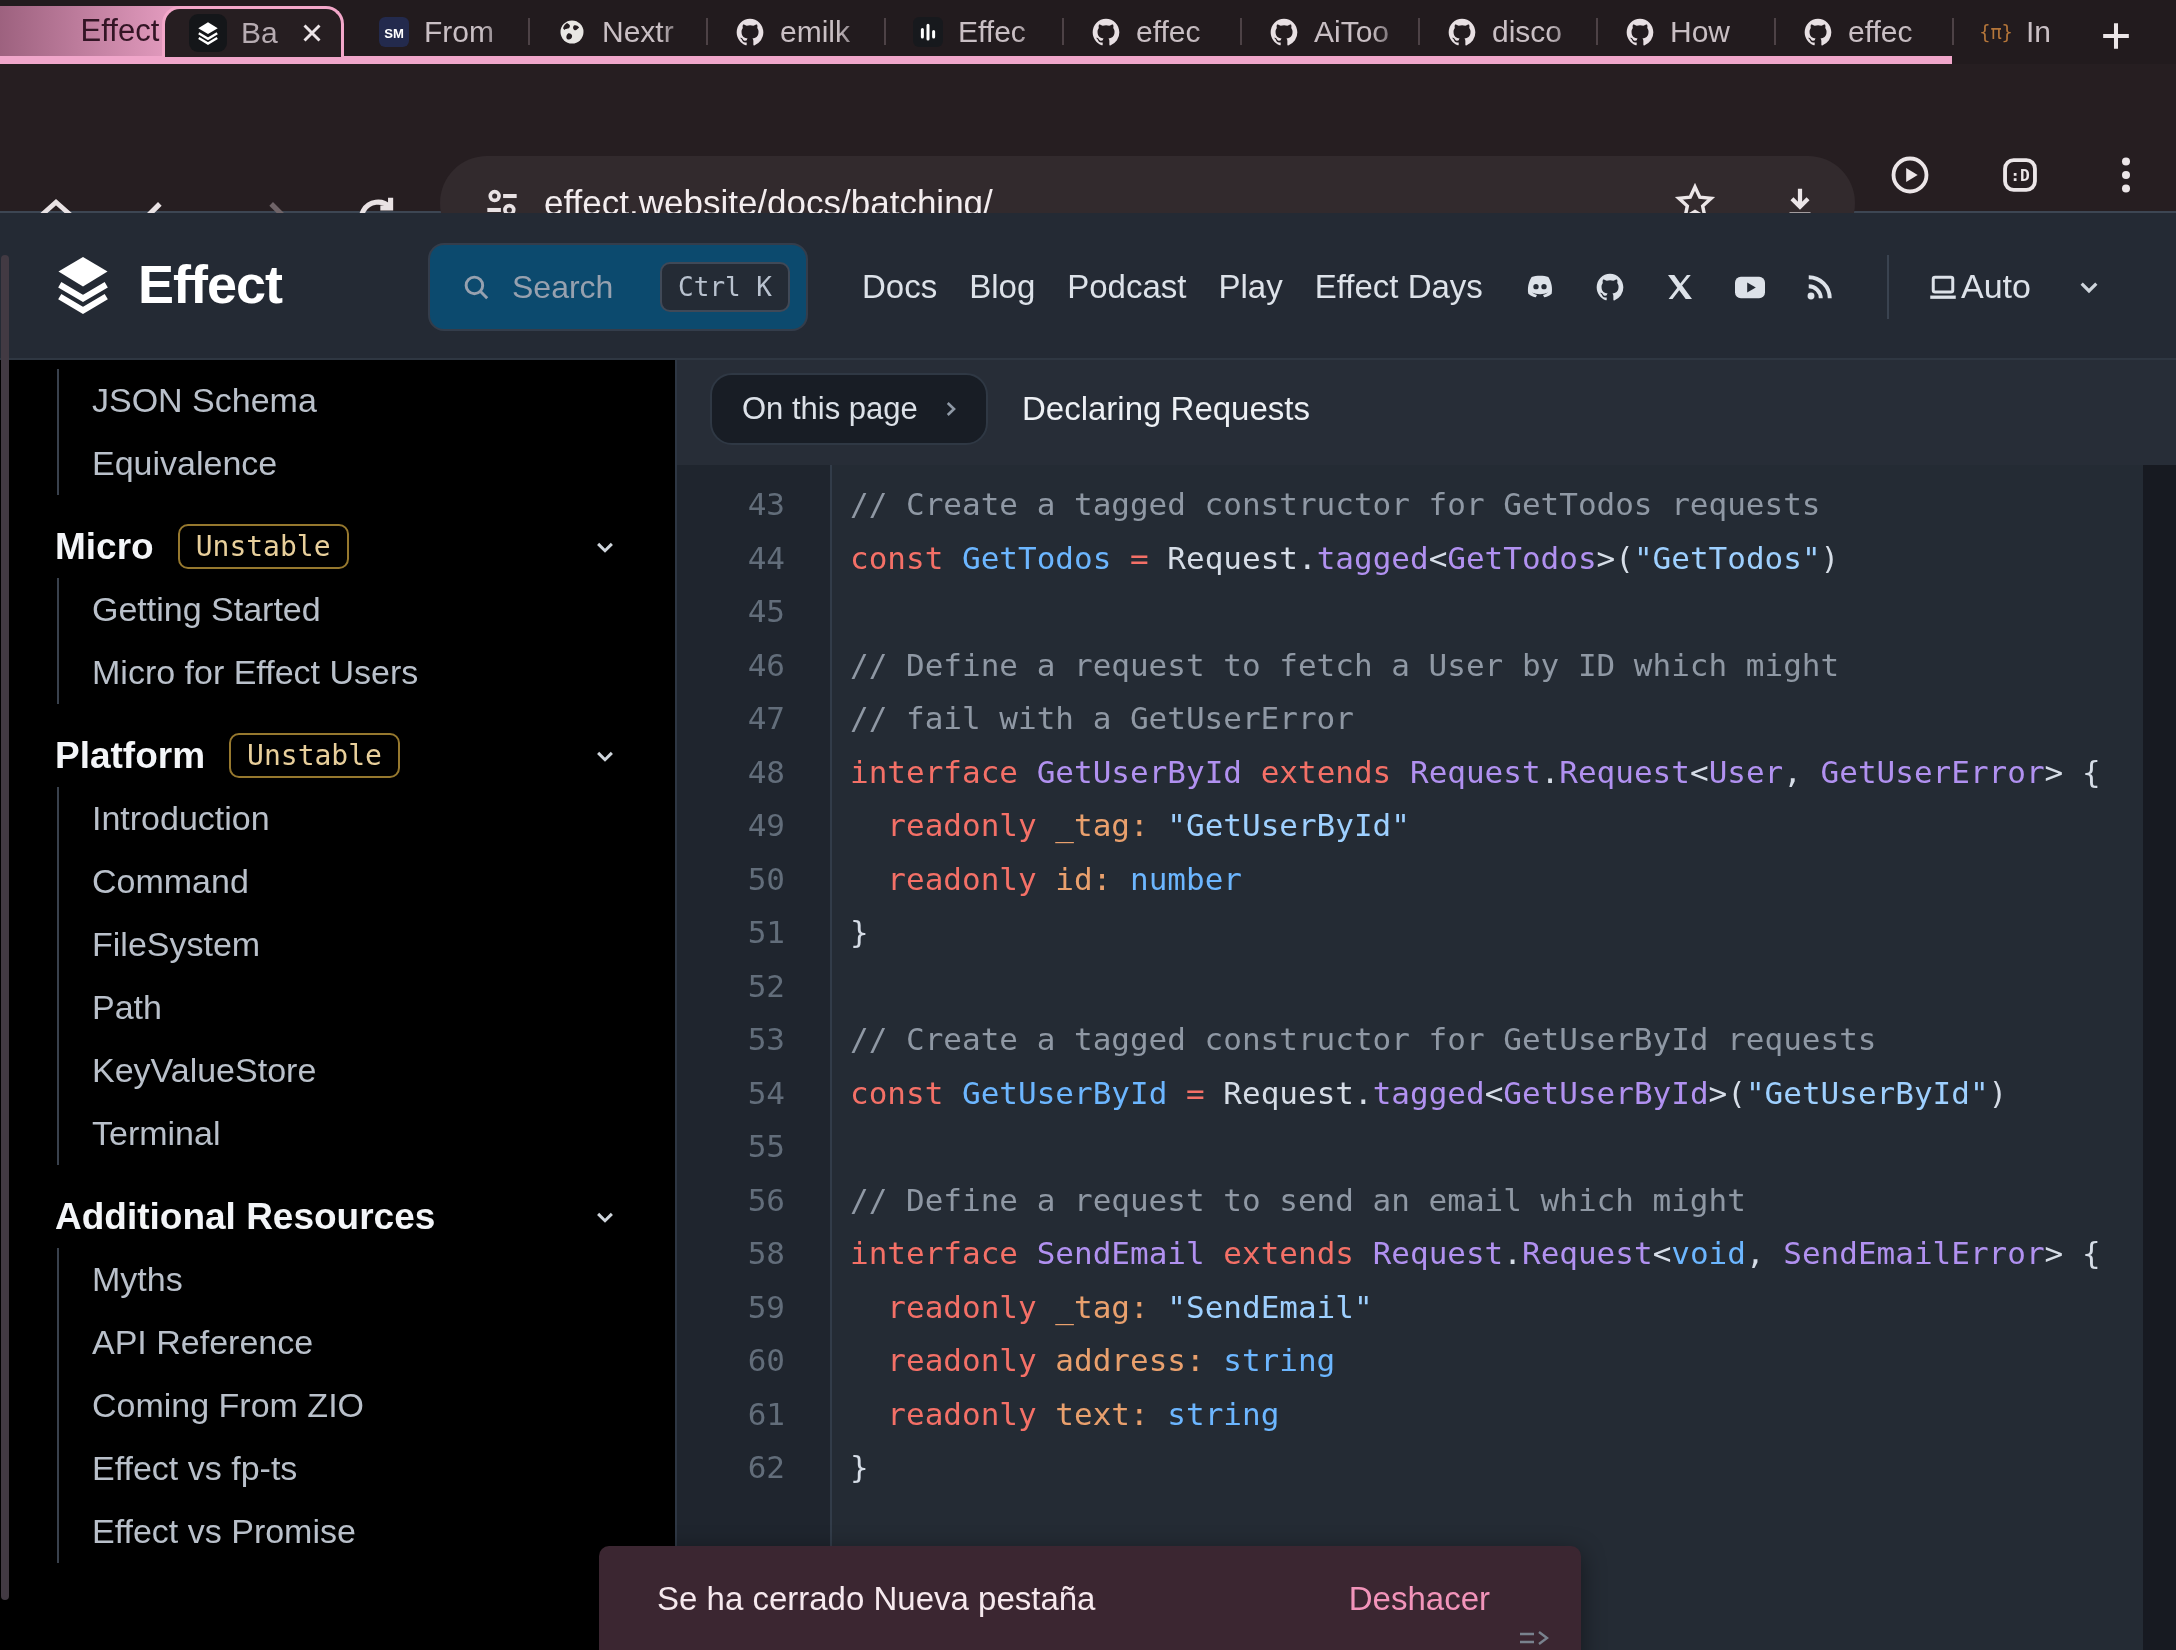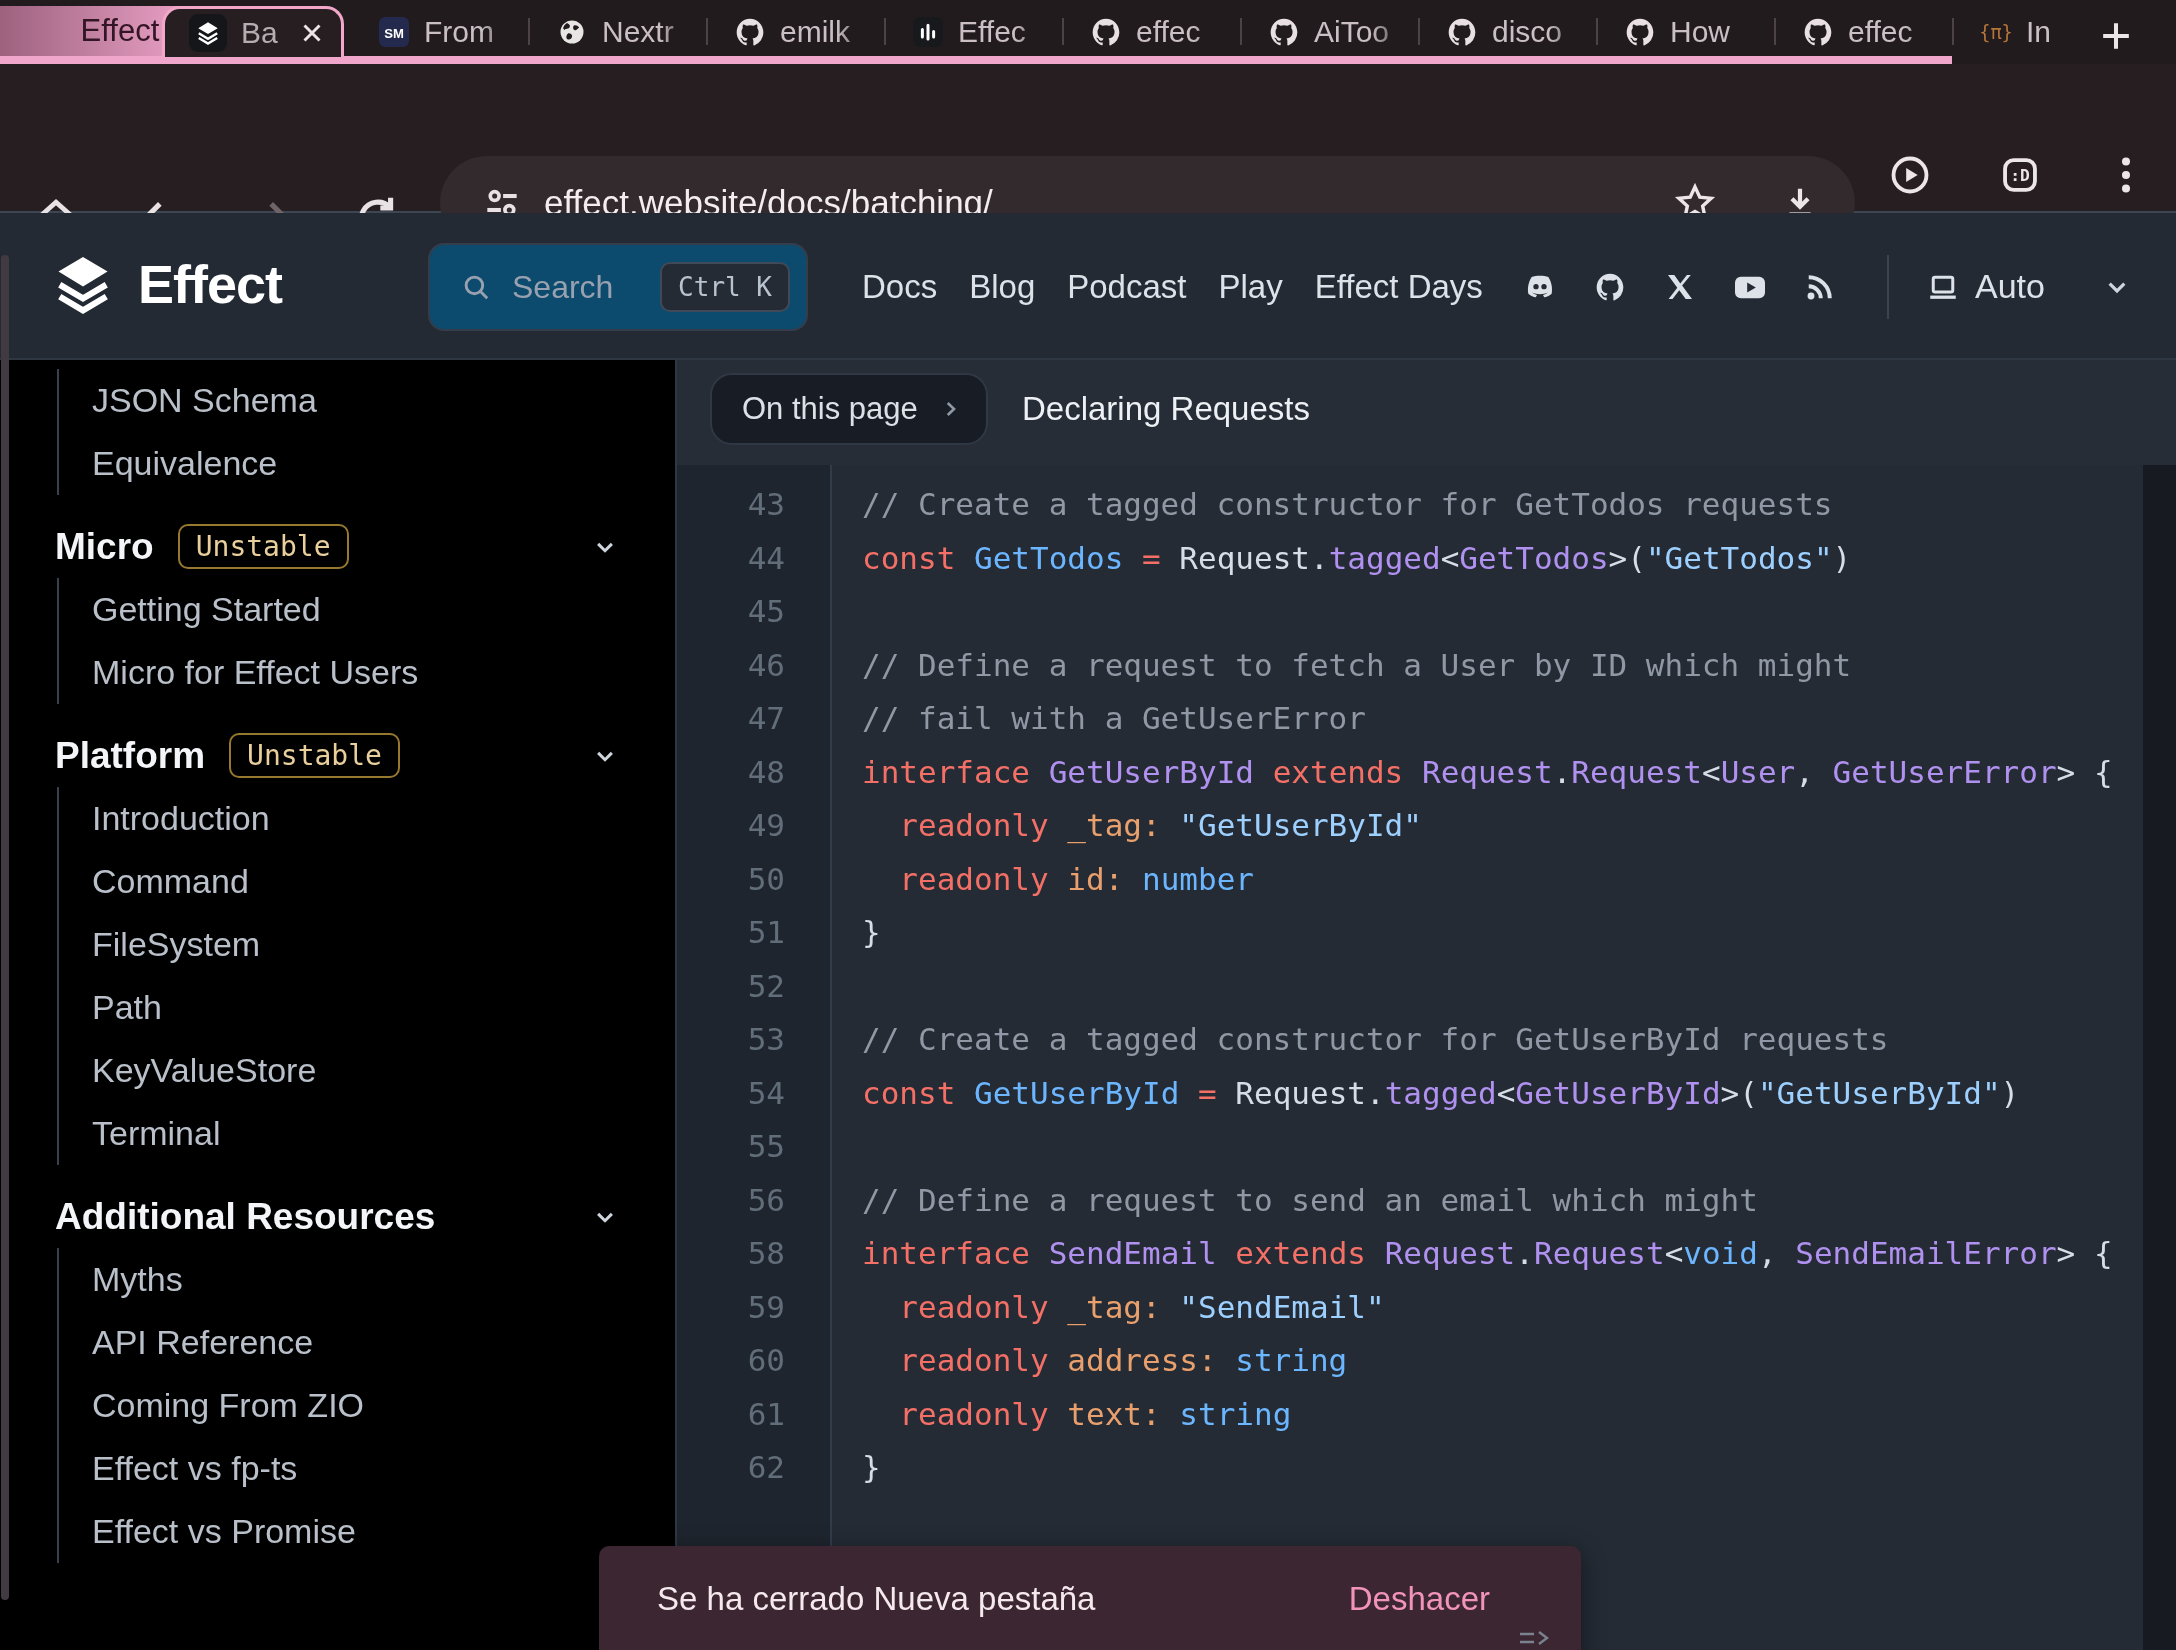--- a/index.html
+++ b/index.html
@@ -54,21 +54,21 @@
         border:2px solid #343d4b;border-radius:16px;box-sizing:border-box;display:flex;align-items:center;}
   .searchbox .sic{width:32px;height:32px;color:#97a1af;margin-left:30px;flex:0 0 auto;}
   .searchbox .slabel{font-size:32px;color:#97a1af;margin-left:20px;flex:1;}
   .kbd{margin-right:16px;border:2px solid #404957;background:#242b35;border-radius:10px;
         padding:8px 16px;font-family:"DejaVu Sans Mono",monospace;font-size:26px;color:#b9c2cf;}
   .topnav{position:absolute;left:862px;top:0;height:147px;display:flex;align-items:center;gap:32px;}
   .navlink{font-size:33px;color:#dde2e9;text-decoration:none;cursor:pointer;}
   .socials{position:absolute;left:1520px;top:0;height:147px;display:flex;align-items:center;gap:30px;color:#dde2e9;}
   .soc{width:40px;height:40px;display:flex;align-items:center;justify-content:center;}
   .hdr-div{position:absolute;left:1887px;top:42px;width:2px;height:64px;background:#3a4350;}
-  .theme{position:absolute;left:1925px;top:0;height:147px;display:flex;align-items:center;gap:14px;color:#dde2e9;}
+  .theme{position:absolute;left:1925px;top:0;height:147px;display:flex;align-items:center;color:#dde2e9;}
   .theme .tlabel{font-size:34px;}
   .theme .tchev{width:32px;height:32px;margin-left:42px;color:#cfd5dc;}
 
   
   .sidebar{position:absolute;left:0;top:360px;width:675px;bottom:0;background:#000000;
         box-sizing:border-box;padding-top:9px;overflow:hidden;}
   .subs{margin-left:57px;border-left:2px solid #39414d;}
   .sitem{height:63px;line-height:63px;padding-left:33px;font-size:34px;color:#b9c0ca;cursor:pointer;}
   .sec{margin-top:20px;height:63px;display:flex;align-items:center;padding:0 55px 0 55px;}
   .sec-l{font-size:37px;font-weight:700;color:#f3f5f8;}
@@ -88,21 +88,21 @@
 
   .codewrap{position:absolute;left:0;top:105px;right:0;bottom:0;}
   .gutterbg{position:absolute;left:0;top:0;width:153px;bottom:0;background:#1f252e;}
   .gutterline{position:absolute;left:153px;top:0;width:2px;bottom:0;background:#323c49;}
   .codebg{position:absolute;left:155px;top:0;right:33px;bottom:0;background:#242b34;}
   .rightstrip{position:absolute;right:0;top:0;width:33px;bottom:0;background:#171a21;}
   .rows{position:absolute;left:0;top:13px;right:33px;bottom:0;overflow:hidden;
         font-family:"DejaVu Sans Mono",monospace;font-size:31px;line-height:53.5px;}
   .crow{display:flex;white-space:pre;}
   .ln{width:108px;padding-right:45px;text-align:right;color:#626d7a;flex:0 0 auto;}
-  .cl{padding-left:32px;}
+  .cl{padding-left:20px;}
   .tc{color:#8f98a4;} .tk{color:#f47067;} .tb{color:#6cb6ff;} .tp{color:#b191f0;}
   .to{color:#e9a06d;} .ts{color:#9ed0ff;} .tf{color:#d6dde7;}
 
   
   .toast{position:absolute;left:599px;top:1546px;width:982px;height:120px;background:#3b2631;
         border-radius:10px 10px 0 0;box-shadow:0 6px 24px rgba(0,0,0,.45);z-index:9;
         display:flex;align-items:center;box-sizing:border-box;padding:0 85px 14px 58px;}
   .toast .tmsg{font-size:33px;color:#f6e9ee;}
   .toast .tact{margin-left:auto;font-size:33px;color:#f294ba;font-weight:500;cursor:pointer;border:none;background:none;}
   .miniglyph{position:absolute;left:1516px;top:1628px;width:34px;height:26px;color:#79828e;z-index:10;}

